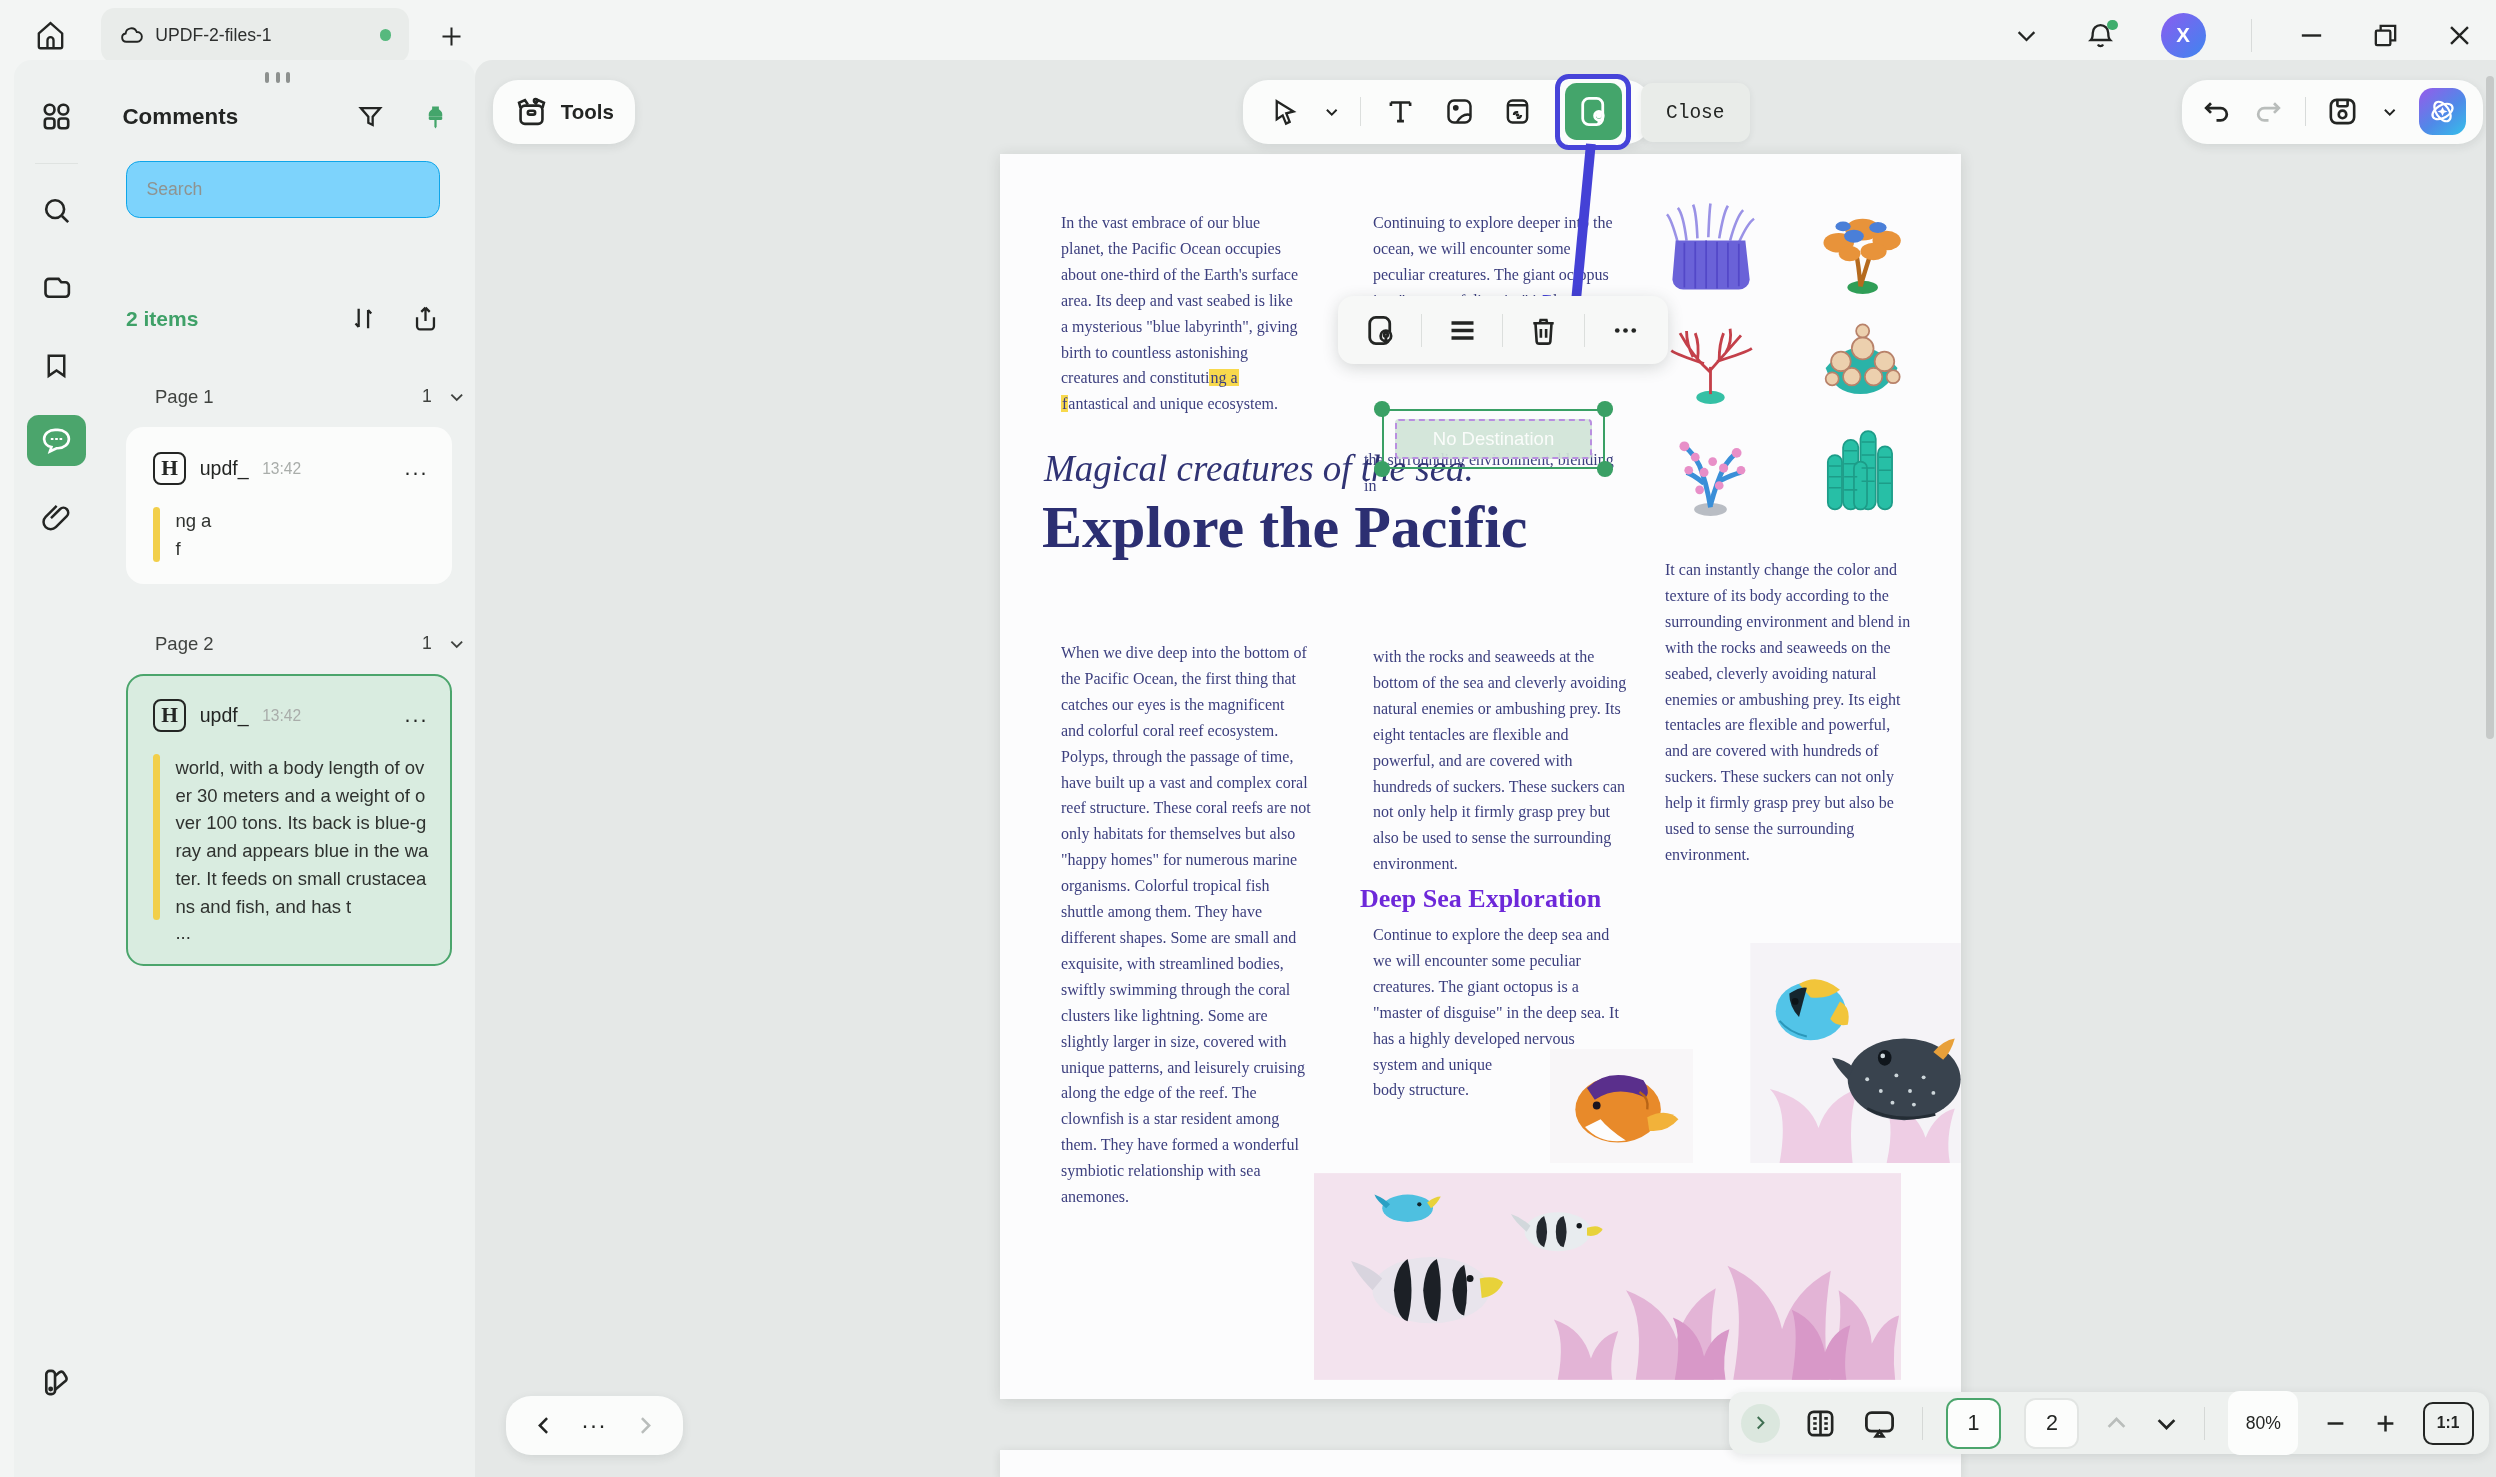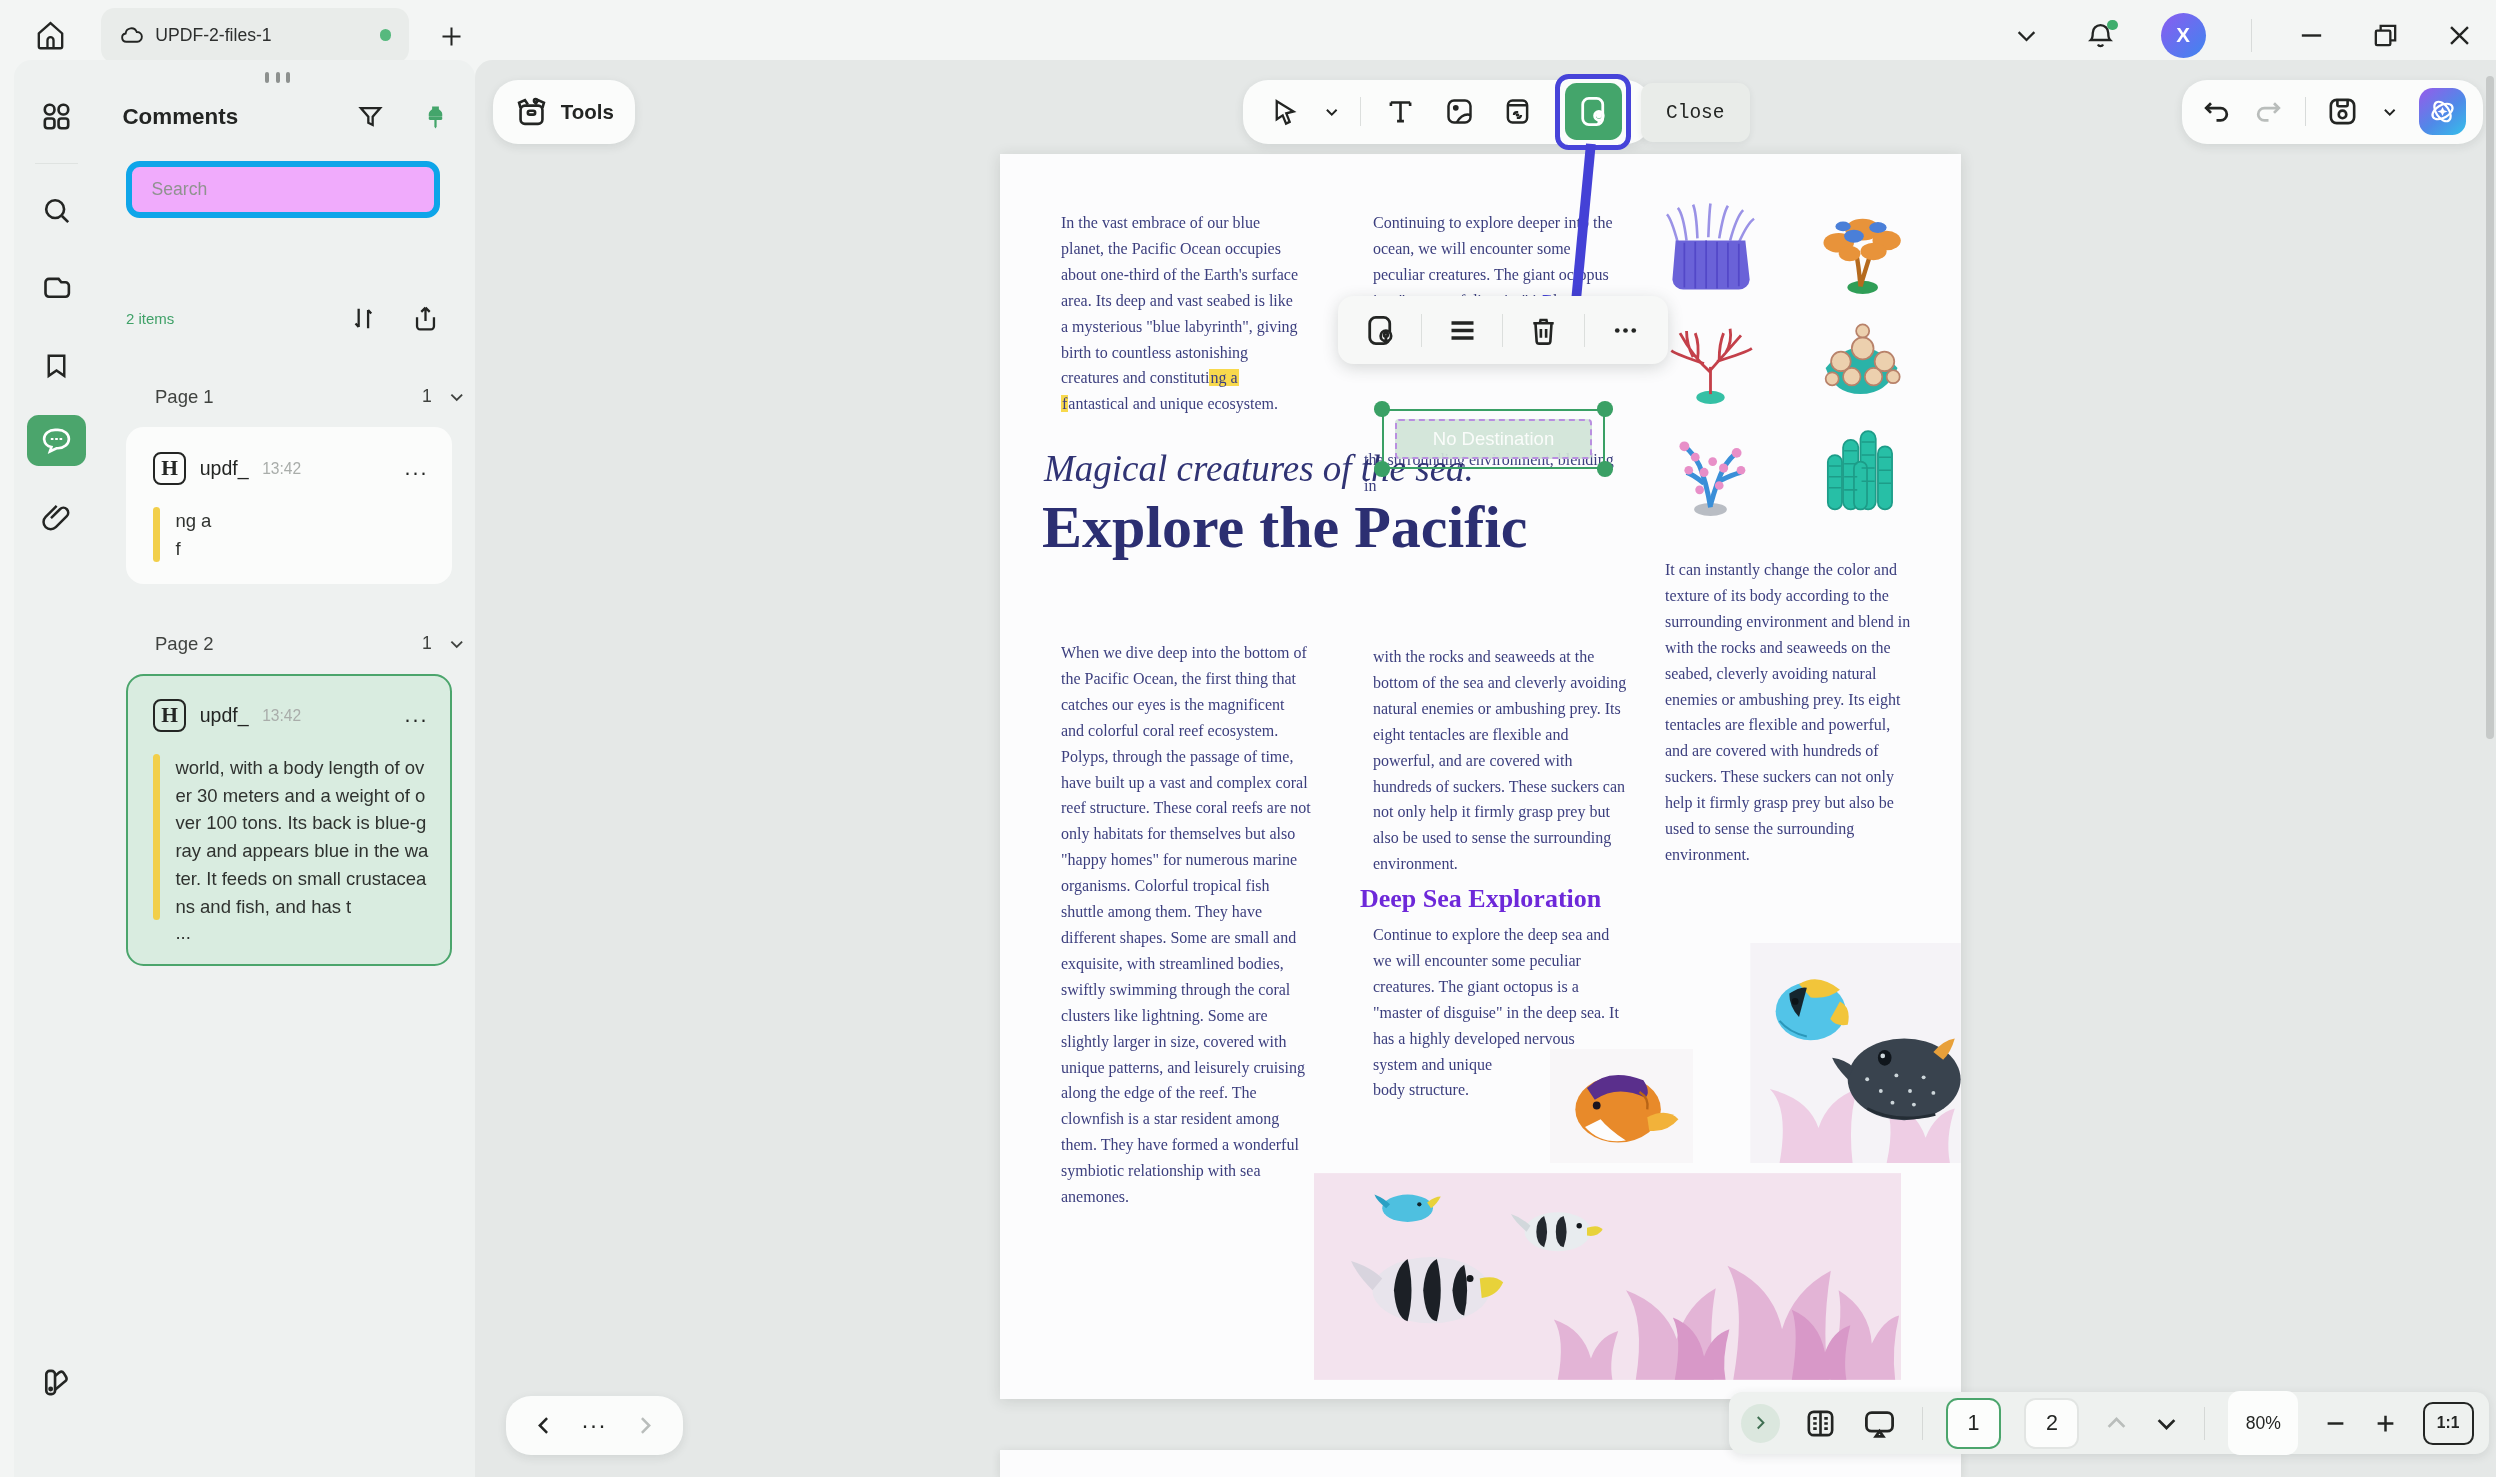--- a/index.html
+++ b/index.html
@@ -25,25 +25,25 @@
   .rail-icon { position:absolute; left:13.7px; width:59px; height:51px; display:flex; align-items:center; justify-content:center; border-radius:11.7px; cursor:pointer; }
   .rail-icon.active { background:#4ba56c; }
   .rail-sep { position:absolute; left:21.5px; width:43px; height:1px; background:#dfe3e1; }
 
   
   .panel { position:absolute; left:99px; top:60px; width:375px; height:1417px; }
   .drag-handle { position:absolute; left:166px; top:11.7px; display:flex; gap:6.8px; }
   .drag-handle i { width:3.9px; height:11.7px; border-radius:2px; background:#8d918f; display:block; }
   .panel-head { position:absolute; left:23.4px; top:39px; right:25px; height:35px; display:flex; align-items:center; }
   .panel-title { font-size:22.4px; font-weight:bold; color:#232523; flex:1; }
-  .search-box { position:absolute; left:27px; top:101px; width:314px; height:57px; background:#f0abfc; border:6px solid #0ea5e9; border-radius:13.7px; display:flex; align-items:center; padding:0 19.5px; }
+  .search-box { position:absolute; left:27px; top:101px; width:314px; height:57px; background:#7dd3fc; border:1px solid #0ea5e9; border-radius:13.7px; display:flex; align-items:center; padding:0 19.5px; }
   .search-box input { border:none; outline:none; background:transparent; font-size:17.6px; color:#4a4d4b; width:100%; font-family:"Liberation Sans",sans-serif; }
   .search-box input::placeholder { color:#8f938f; }
   .meta-row { position:absolute; left:27px; top:244px; width:314px; display:flex; align-items:center; }
-  .items-count { color:#3fa168; font-size:15px; flex:1; }
+  .items-count { color:#3fa168; font-size:21px; flex:1;font-weight:bold; }
   .meta-icons { display:flex; gap:33px; }
   .group-head { position:absolute; left:29px; width:312px; height:29px; display:flex; align-items:center;margin-left:27px; }
   .group-label { font-size:18.5px; color:#3f423f; flex:1; }
   .group-count { font-size:17.6px; color:#3f423f; margin-right:13.7px; }
   .card { position:absolute; left:27px; width:326px; background:#fbfcfb; border:2px solid transparent; border-radius:17.6px; padding:23.4px 21.5px 19.5px 25px; cursor:pointer; }
   .card.selected { background:#d9ece0; border-color:#4ba56c; }
   .card-head { display:flex; align-items:center; gap:13.7px; }
   .hl-badge { width:33px; height:33px; border:2.4px solid #232523; border-radius:7.8px; display:flex; align-items:center; justify-content:center; font-family:"Liberation Serif",serif; font-size:21.5px; font-weight:bold; color:#232523; }
   .card-author { font-size:19.5px; color:#232523; }
   .card-time { font-size:15.6px; color:#a9adaa; flex:1; }

